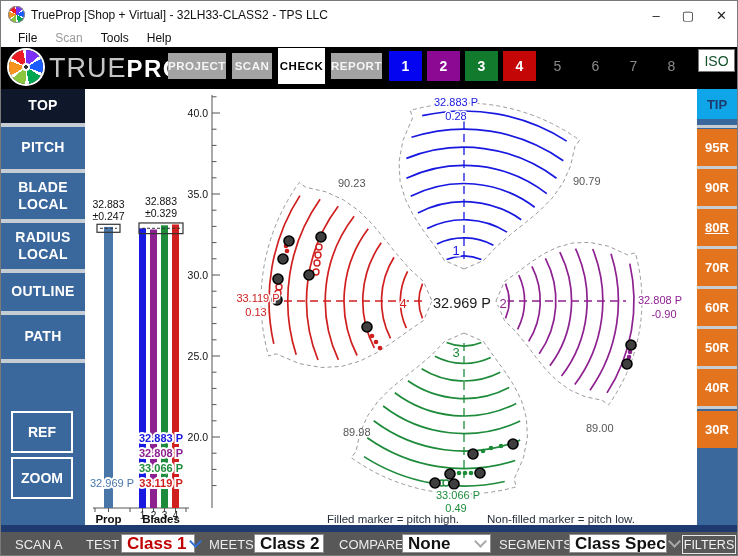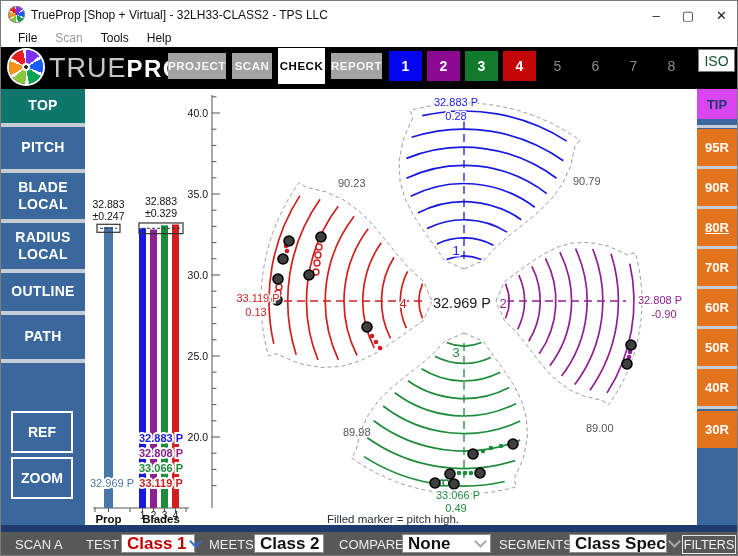--- a/index.html
+++ b/index.html
@@ -50,29 +50,29 @@
   .bb4{left:502px;background:#c40606;}
   .bb5{left:540px;} .bb6{left:578px;} .bb7{left:616px;} .bb8{left:654px;}
   .iso-btn{position:absolute;left:697px;top:2px;width:37px;height:23px;background:#fff;color:#14532d;
     font-size:14px;display:flex;align-items:center;justify-content:center;border:1px solid #777;
     box-sizing:border-box;}
   
   .sidebar-left{position:absolute;left:0;top:88px;width:84px;height:436px;background:#3a689c;}
   .sb-item{position:absolute;left:0;width:84px;background:#3a689c;color:#fff;font-size:14px;
     font-weight:bold;display:flex;align-items:center;justify-content:center;text-align:center;
     line-height:1.25;letter-spacing:.3px;}
-  .sb-item.active{background:#0f766e;}
+  .sb-item.active{background:#0f172a;}
   .sb-sep{position:absolute;left:0;width:84px;height:4px;background:#c6ccd3;}
   .sb-btn{position:absolute;left:10px;width:62px;height:42px;border:2px solid #fff;color:#fff;
     font-size:14px;font-weight:bold;display:flex;align-items:center;justify-content:center;
     background:#3a689c;box-sizing:border-box;}
   .sidebar-right{position:absolute;left:696px;top:88px;width:40px;height:436px;background:#3a689c;}
   .rs-item{position:absolute;left:0;width:40px;background:#e3731c;color:#fff;font-size:13px;
     font-weight:bold;display:flex;align-items:center;justify-content:center;}
-  .rs-item.inactive{background:#d946ef;color:#1d3c6b;}
+  .rs-item.inactive{background:#0ea5e9;color:#1d3c6b;}
   .rs-sep{position:absolute;left:0;width:40px;height:3px;background:#c6ccd3;}
   
   .main-area{position:absolute;left:84px;top:88px;width:612px;height:436px;background:#fff;}
   svg text{font-family:"Liberation Sans",sans-serif;}
   .legend-line{position:absolute;left:326px;top:512px;display:flex;gap:28px;font-size:11.5px;
     color:#28303c;white-space:nowrap;}
   
   .navy-strip{position:absolute;left:0;top:524px;right:0;height:7px;background:#1e3a6e;}
   .statusbar{position:absolute;left:0;top:531px;right:0;height:25px;background:#585858;color:#ececec;
     font-size:13px;}
@@ -349,20 +349,21 @@
           <text x="488" y="96" font-size="11" fill="#555">90.79</text>
           <text x="258" y="347" font-size="11" fill="#555">89.98</text>
           <text x="501" y="343" font-size="11" fill="#555">89.00</text>
         </g>
         <text x="377" y="219" font-size="14.5" fill="#1c1c1c" text-anchor="middle" style="paint-order:stroke;stroke:#fff;stroke-width:4px;">32.969 P</text>
       </svg>
   </div>
 
   <div class="legend-line">
     <span>Filled marker = pitch high.</span>
+    <span>Non-filled marker = pitch low.</span>
   </div>
 
   <div class="navy-strip"></div>
 
   <div class="statusbar">
     <span class="sb-label" style="left:14px;">SCAN A</span>
     <span class="sb-label" style="left:85px;">TEST</span>
     <div class="combo" style="left:120px;width:74px;">
       <span class="val red">Class 1</span>
       <span class="chev blue"></span>

